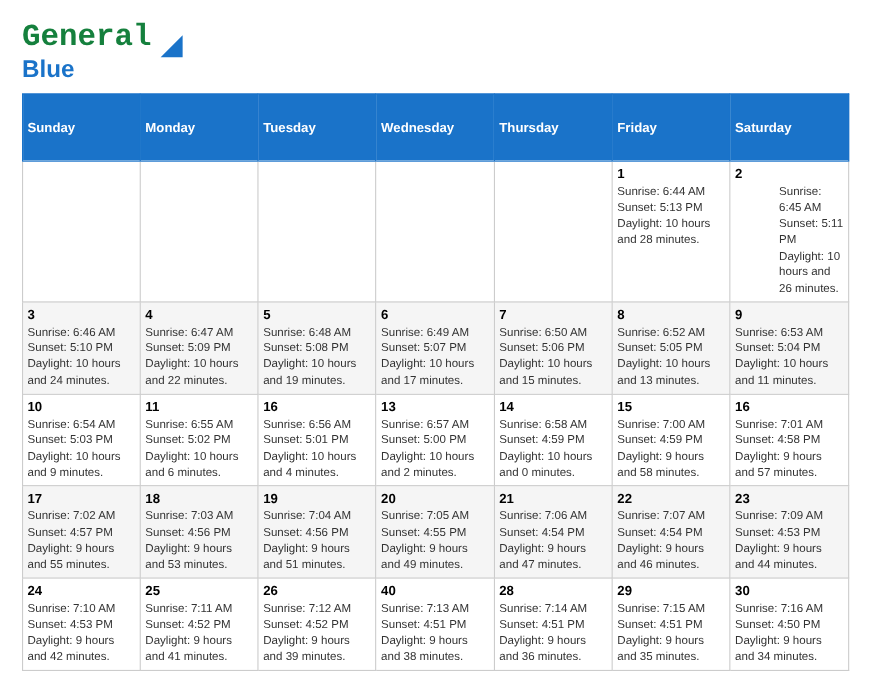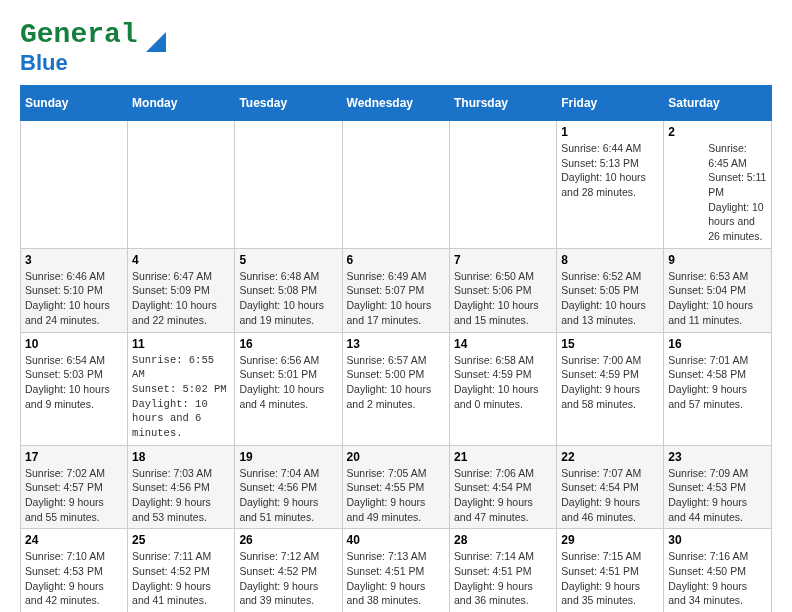--- a/index.html
+++ b/index.html
@@ -34,21 +34,21 @@
       color: #555;
     }
     .calendar-table {
       width: 100%;
       border-collapse: collapse;
       font-size: 11px;
     }
     .calendar-table thead th {
       background-color: #1a73c9;
       color: #fff;
-      padding: 10px 4px;
+      padding: 23px 4px;
       text-align: left;
       font-size: 12px;
       border: 1px solid #1a73c9;
     }
     .calendar-table tbody td {
       border: 1px solid #ccc;
       vertical-align: top;
       padding: 4px;
       width: 108px;
       height: 80px;
@@ -171,21 +171,21 @@
       </tr>
       <tr>
         <td>
           <span class="day-number">10</span>
           <div class="day-info" style="white-space: pre-line;">Sunrise: 6:54 AM
 Sunset: 5:03 PM
 Daylight: 10 hours and 9 minutes.</div>
         </td>
         <td>
           <span class="day-number">11</span>
-          <div class="day-info" style="white-space: pre-line; font-family: Liberation Mono, monospace;">Sunrise: 6:55 AM
+          <div class="day-info" style="white-space: pre-line;">Sunrise: 6:55 AM
 Sunset: 5:02 PM
 Daylight: 10 hours and 6 minutes.</div>
         </td>
         <td>
           <span class="day-number">16</span>
           <div class="day-info" style="white-space: pre-line;">Sunrise: 6:56 AM
 Sunset: 5:01 PM
 Daylight: 10 hours and 4 minutes.</div>
         </td>
         <td>

